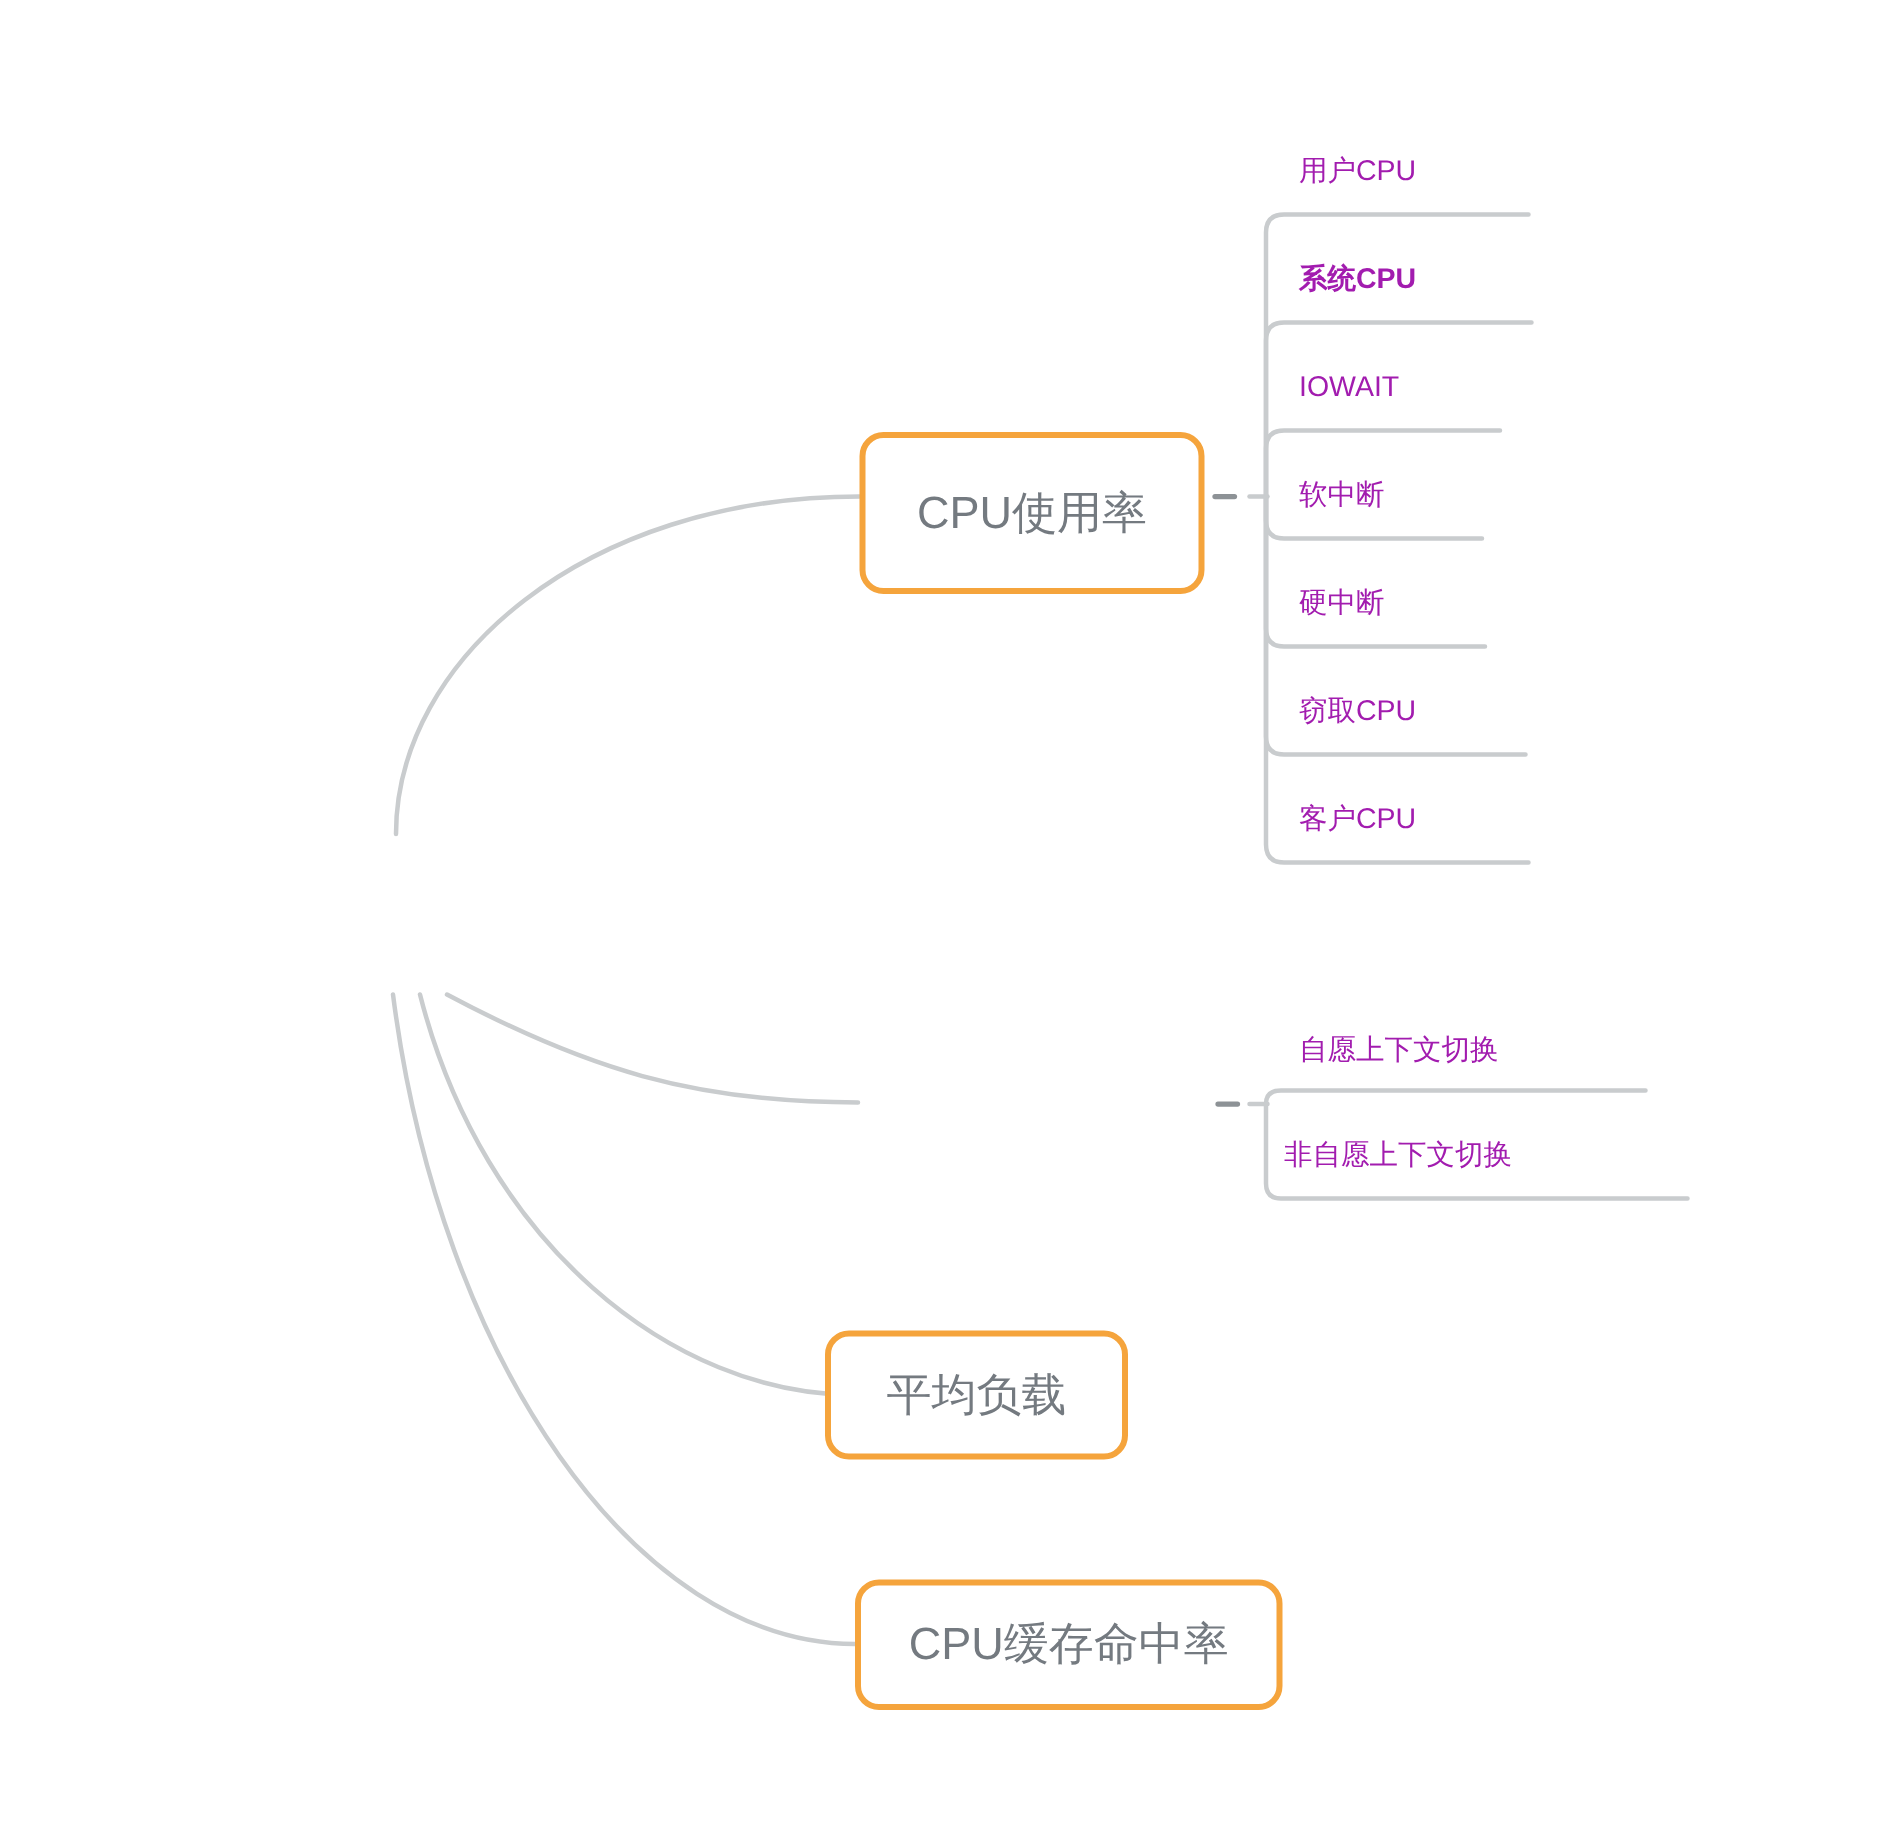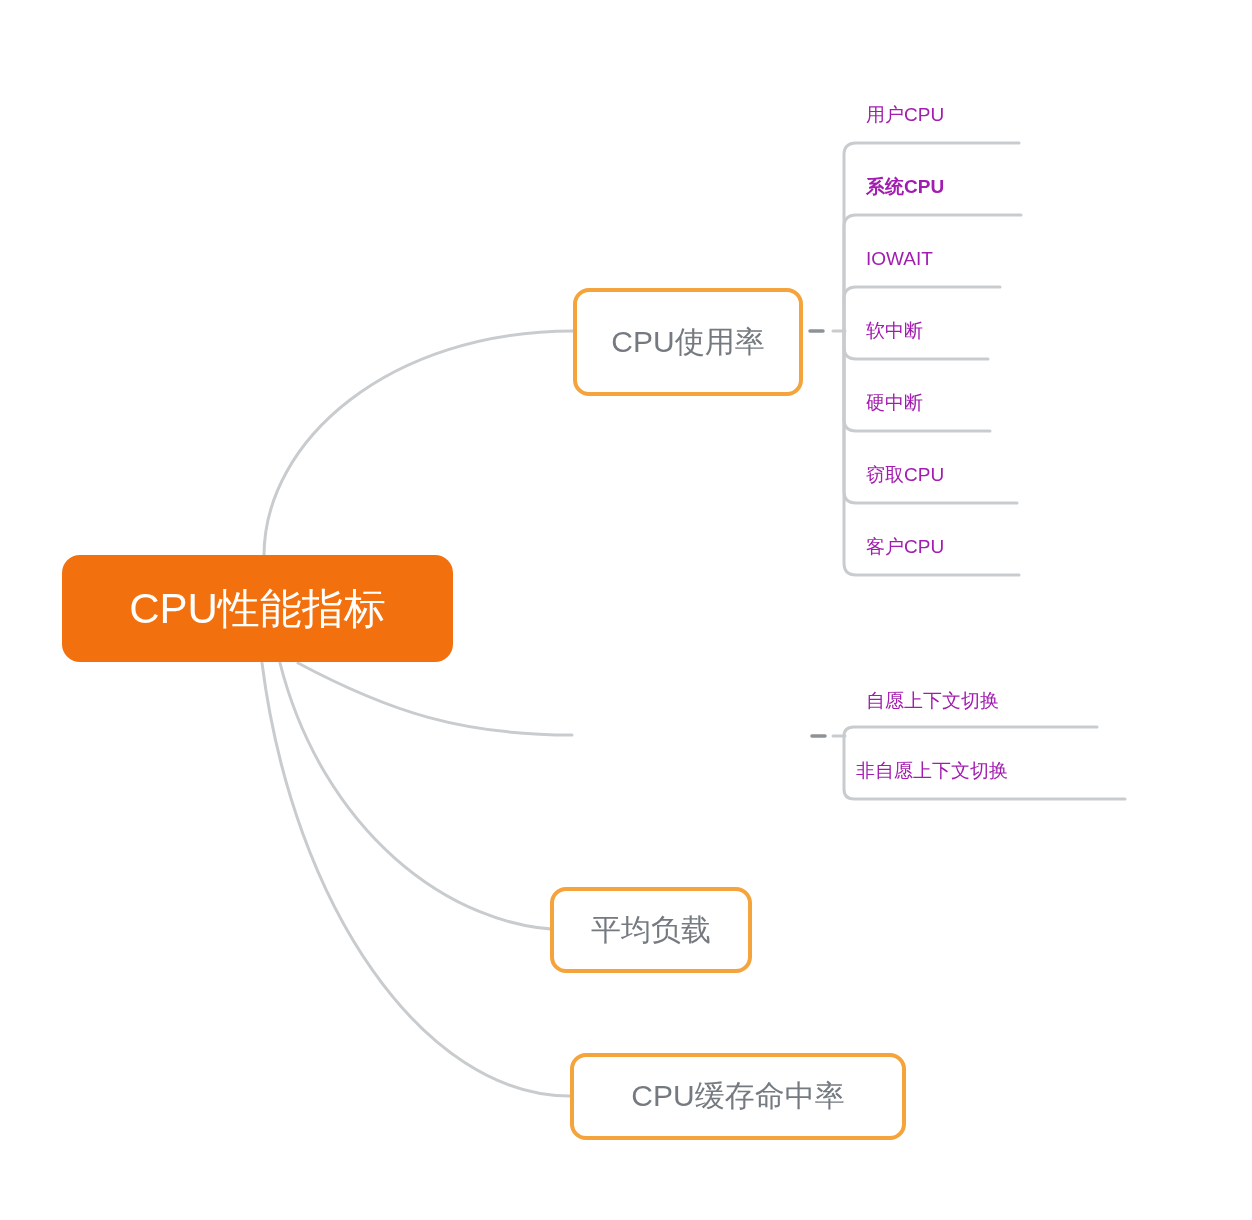--- a/index.html
+++ b/index.html
@@ -29,21 +29,21 @@
   .branch-node{
     background:#ffffff;
     border:4.5px solid #F5A43C;
     border-radius:16px;
     color:#747A80;
     font-size:30px;
   }
   .bn-cpu-usage{left:573px;top:288px;width:230px;height:108px;}
   .bn-context-switch{left:572px;top:693px;width:228px;height:86px;}
   .bn-load-average{left:538px;top:887px;width:202px;height:86px;margin-left:12px;}
-  .bn-cache-hit{left:570px;top:1053px;width:336px;height:87px;}
+  .bn-cache-hit{left:570px;top:1053px;width:285px;height:87px;}
 
   .leaf{
     position:absolute;
     color:#a21caf;
     font-size:19px;
     line-height:28px;
     white-space:nowrap;
   }
 </style>
 </head>
@@ -76,23 +76,20 @@
       <path d="M 1019 575 H 856 Q 844 575 844 563 V 331"></path>
     </g>
 
     <g stroke="#C9CCCE" stroke-width="3" fill="none" stroke-linecap="round">
       <path d="M 833 736 H 845"></path>
       <path d="M 1097 727 H 854 Q 844 727 844 736"></path>
       <path d="M 1125 799 H 854 Q 844 799 844 789 V 736"></path>
     </g>
   </svg>
 
-  <div class="node root-node">
-    <span>CPU性能指标</span>
-  </div>
 
   <div class="node branch-node bn-cpu-usage">
     <span>CPU使用率</span>
   </div>
   <div class="node branch-node bn-load-average">
     <span>平均负载</span>
   </div>
   <div class="node branch-node bn-cache-hit">
     <span>CPU缓存命中率</span>
   </div>

